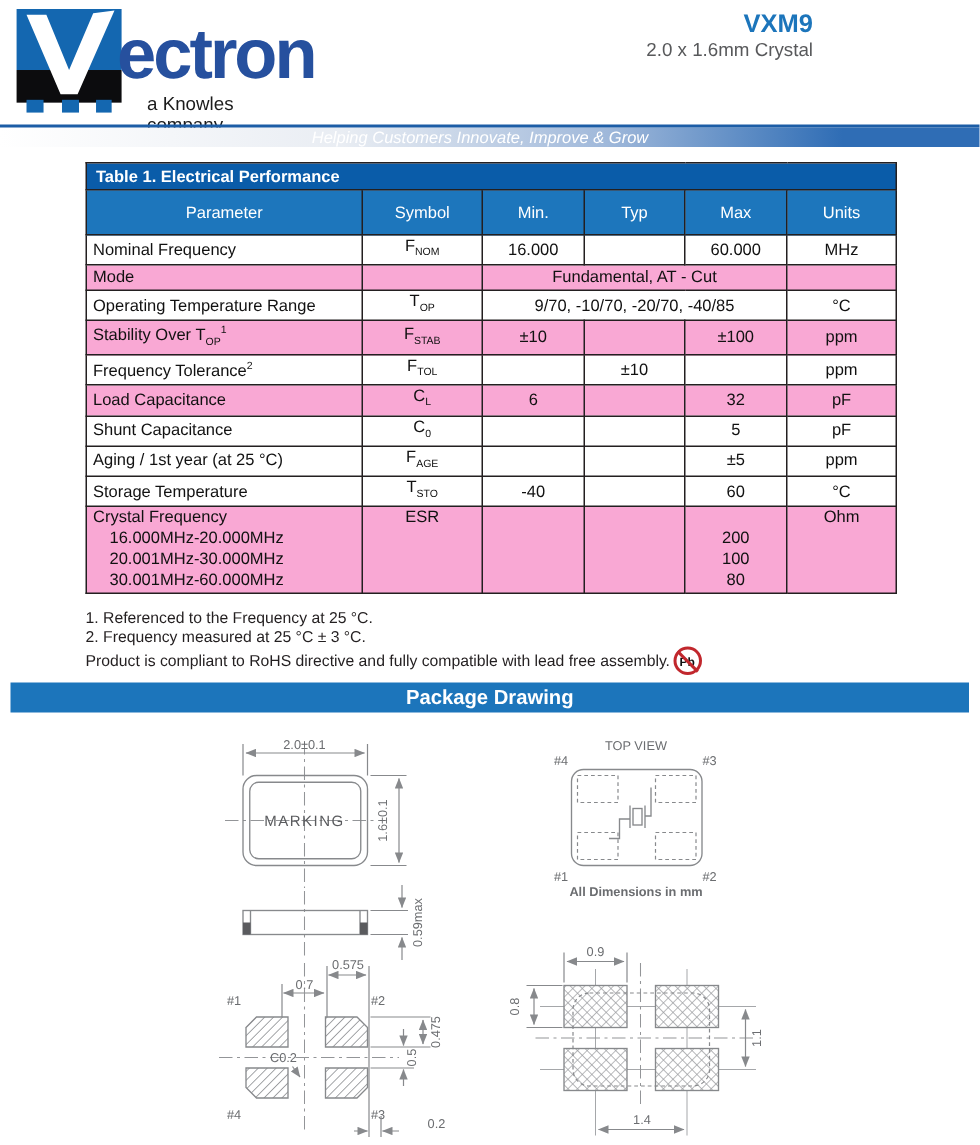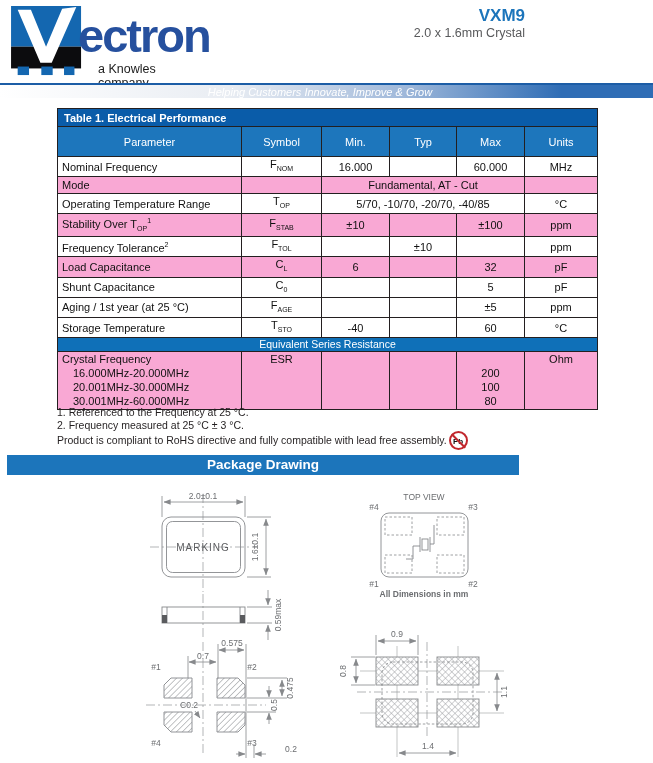--- a/index.html
+++ b/index.html
@@ -4,21 +4,21 @@
 <style>
   html,body{margin:0;padding:0;background:#fff;}
   body{width:653px;height:763px;position:relative;font-family:"Liberation Sans",sans-serif;overflow:hidden;}
 
   
   .hdr{position:absolute;top:0;left:0;width:551px;height:83px;text-decoration:underline;}
   .logo{position:absolute;top:6px;left:10px;display:flex;align-items:flex-start;}
   .logo-mark{width:74px;height:70px;}
   .brand{font-size:47px;font-weight:bold;color:#26509e;letter-spacing:-2px;margin-left:-6px;line-height:60px;}
   .tagline{position:absolute;left:88px;top:56px;font-size:12.5px;color:#1b1b1b;}
-  .hdr-right{position:absolute;top:6px;right:26px;text-align:right;}
+  .hdr-right{position:absolute;top:6px;right:9px;text-align:right;}
   .prod{font-size:17px;font-weight:bold;color:#1c75bb;line-height:19px;}
   .sub{font-size:12.5px;color:#58595b;line-height:17px;}
 
   
   .banner{position:absolute;top:83px;left:0;width:653px;height:15px;
     border-top:2px solid #1c5da6;
     background:linear-gradient(90deg,#ffffff 0%,#e9edf3 35%,#9fb8da 62%,#2f6db5 86%,#2f6db5 100%);
     color:#fff;font-size:11px;font-style:italic;text-align:center;line-height:15px;box-sizing:border-box;padding-right:13px;}
 
   
@@ -38,21 +38,21 @@
   .esr-row .ind{padding-left:11px;}
 
   
   .notes{position:absolute;top:406px;left:57px;font-size:10.5px;color:#231f20;line-height:12.5px;}
   .pb{display:inline-block;width:15px;height:15px;border:2px solid #c1272d;border-radius:50%;
     position:relative;vertical-align:-6px;margin-left:2px;background:#fff;}
   .pb span{position:absolute;left:0;top:3px;width:15px;text-align:center;font-size:8px;font-weight:bold;color:#111;}
   .pb i{position:absolute;left:-2px;top:6.5px;width:19px;height:2px;background:#c1272d;transform:rotate(45deg);}
 
   
-  .pkg-banner{position:absolute;top:455px;left:7px;width:512px;height:20px;background:#1c75bb;
+  .pkg-banner{position:absolute;top:455px;left:7px;width:639px;height:20px;background:#1c75bb;
     color:#fff;font-weight:bold;font-size:13.5px;text-align:center;line-height:20px;}
   svg.drawings{position:absolute;top:474px;left:0;}
   svg.drawings text{font-family:"Liberation Sans",sans-serif;font-size:8.5px;fill:#6b6d70;}
   .ln{stroke:#87898c;stroke-width:0.9;fill:none;}
   .thin{stroke:#9b9da0;stroke-width:0.6;fill:none;}
   .cl{stroke:#939598;stroke-width:0.7;fill:none;stroke-dasharray:9 3 2 3;}
   .dim{stroke:#87898c;stroke-width:0.8;fill:none;}
   .dash{stroke:#87898c;stroke-width:0.8;fill:none;stroke-dasharray:2.5 2;}
   .padfill{stroke:#87898c;stroke-width:0.9;}
   .note-txt{font-size:10px;fill:#3f4042;font-weight:600;}
@@ -115,21 +115,21 @@
       </tr>
       <tr class="shade">
         <td class="c-param">Mode</td>
         <td></td>
         <td colspan="3">Fundamental, AT - Cut</td>
         <td></td>
       </tr>
       <tr>
         <td class="c-param">Operating Temperature Range</td>
         <td>T<sub>OP</sub></td>
-        <td colspan="3">5/70, -10/70, -20/70, -40/85</td>
+        <td colspan="3">9/70, -10/70, -20/70, -40/85</td>
         <td>°C</td>
       </tr>
       <tr class="shade">
         <td class="c-param">Stability Over T<sub>OP</sub><sup>1</sup></td>
         <td>F<sub>STAB</sub></td>
         <td>±10</td>
         <td></td>
         <td>±100</td>
         <td>ppm</td>
       </tr>
@@ -168,23 +168,20 @@
       <tr>
         <td class="c-param">Storage Temperature</td>
         <td>T<sub>STO</sub></td>
         <td>-40</td>
         <td></td>
         <td>60</td>
         <td>°C</td>
       </tr>
     </tbody>
   <tbody>
-    <tr class="esr-band">
-      <td colspan="6">Equivalent Series Resistance</td>
-    </tr>
     <tr class="esr-row shade">
       <td class="c-param">
         <div>Crystal Frequency</div>
         <div class="ind">16.000MHz-20.000MHz</div>
         <div class="ind">20.001MHz-30.000MHz</div>
         <div class="ind">30.001MHz-60.000MHz</div>
       </td>
       <td>ESR</td>
       <td></td>
       <td></td>

